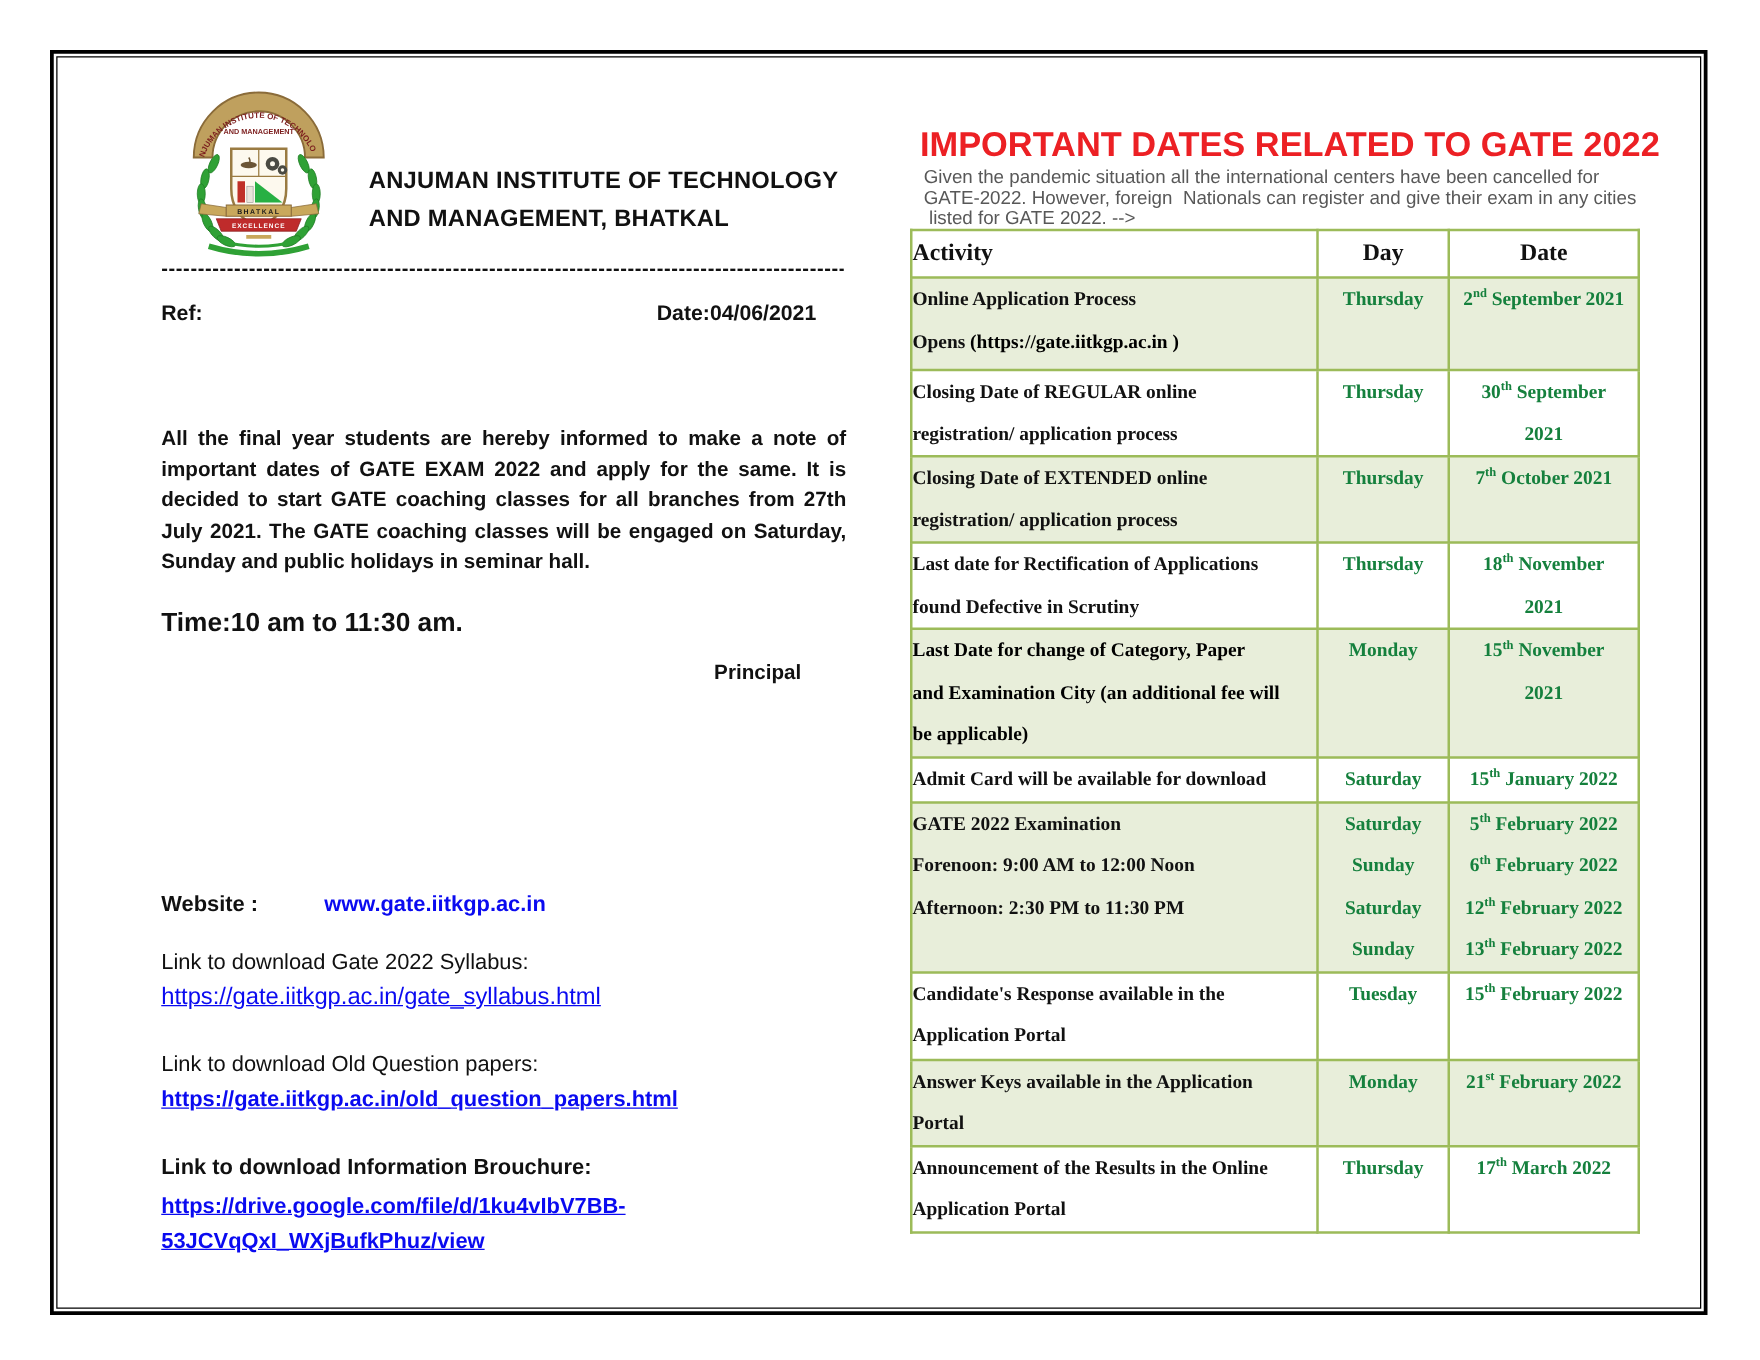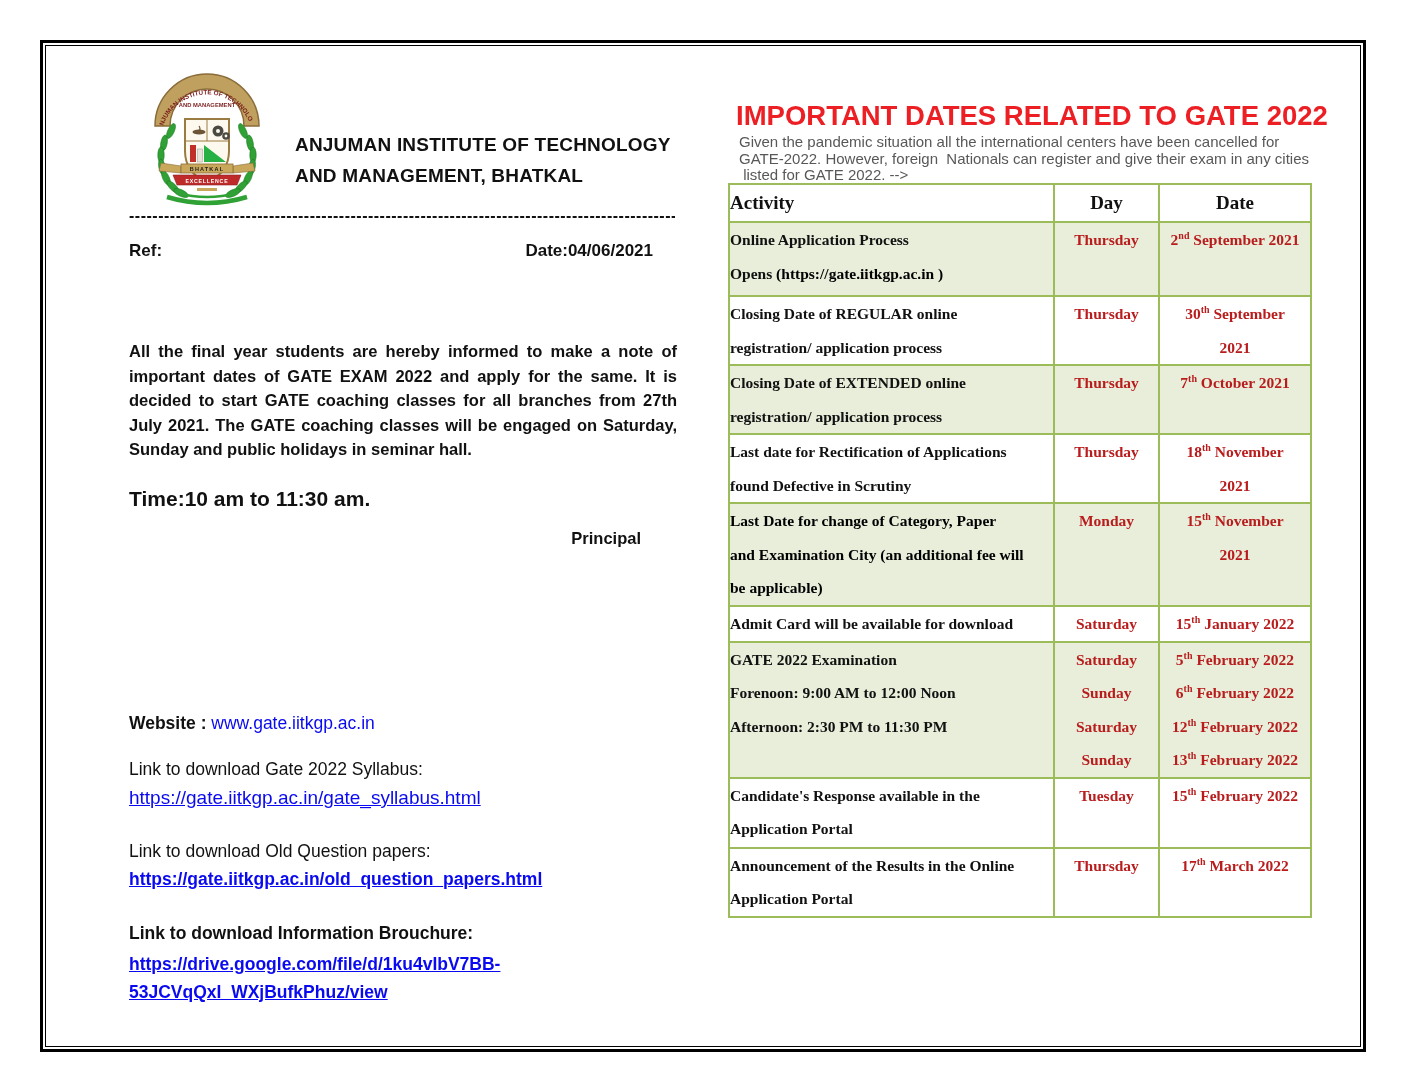--- a/index.html
+++ b/index.html
@@ -10,41 +10,41 @@
 
   
   .logo{left:104px;top:24px;width:120px;height:144px;}
   .inst-name{left:252px;top:86px;font-size:19px;font-weight:700;line-height:31px;letter-spacing:.2px;}
   .divider{left:86px;top:164px;width:546px;font-size:16px;font-weight:700;white-space:nowrap;overflow:hidden;letter-spacing:.5px;}
   .refrow{left:86px;top:198px;width:524px;display:flex;justify-content:space-between;font-size:17px;font-weight:700;}
   .notice-title{left:86px;top:230px;width:546px;text-align:center;font-size:19px;font-weight:700;text-decoration:underline;}
   .para{left:86px;top:296px;width:548px;font-size:16.5px;font-weight:700;line-height:24.6px;text-align:justify;}
   .time{left:86px;top:444px;font-size:21px;font-weight:700;}
   .principal{left:86px;top:486px;width:512px;text-align:right;font-size:16.5px;font-weight:700;}
-  .weblink{color:#0a0af0;font-weight:400;text-decoration:none;}
+  .weblink{color:#0a0af0;font-weight:700;text-decoration:none;margin-left:48px;}
   .linkline a{color:#0a0af0;}
   .website{left:86px;top:670px;font-size:17.5px;font-weight:700;}
   .lbl1{left:86px;top:716px;font-size:17.5px;}
   .url1{left:86px;top:744px;font-size:19px;}
   .lbl2{left:86px;top:798px;font-size:17.5px;}
   .url2{left:86px;top:826px;font-size:17.5px;font-weight:700;}
   .lbl3{left:86px;top:880px;font-size:17.5px;font-weight:700;}
   .url3{left:86px;top:908px;font-size:17.5px;font-weight:700;line-height:27.5px;}
 
   
   .red-head{left:693px;top:57px;font-size:27.5px;font-weight:800;color:#ec2024;white-space:nowrap;}
   .subtitle{left:696px;top:91px;font-size:15px;line-height:16.5px;color:#585858;white-space:pre;}
 
   table.dates{position:absolute;left:685px;top:140px;width:582px;border-collapse:collapse;table-layout:fixed;
               font-family:"Liberation Serif",serif;}
   table.dates th,table.dates td{border:2px solid #9cbb59;vertical-align:top;padding:0;}
   table.dates th{font-size:19px;font-weight:700;height:36px;vertical-align:middle;background:#fff;}
   th.h-act{text-align:left;padding-left:12px;}
   td.act{padding:5px 4px 0 12px;font-size:15.5px;font-weight:700;}
-  td.day,td.date{padding-top:5px;text-align:center;font-size:15.5px;font-weight:700;color:#b91c1c;}
+  td.day,td.date{padding-top:5px;text-align:center;font-size:15.5px;font-weight:700;color:#15803d;}
   .line{height:33.5px;line-height:33.5px;white-space:nowrap;}
   .bg-green{background:#e8eeda;}
   .blue{color:#000000;}
   table.dates sup{font-size:10px;line-height:0;}
 </style>
 </head>
 <body>
 
 <div class="frame">
 
@@ -254,20 +254,32 @@
             <div class="line">Candidate's Response available in the</div>
             <div class="line">Application Portal</div>
           </td>
           <td class="day">
             <div class="line">Tuesday</div>
           </td>
           <td class="date">
             <div class="line">15<sup>th</sup> February 2022</div>
           </td>
         </tr>
+        <tr style="height: 67px;">
+          <td class="act bg-green">
+            <div class="line">Answer Keys available in the Application</div>
+            <div class="line">Portal</div>
+          </td>
+          <td class="day bg-green">
+            <div class="line">Monday</div>
+          </td>
+          <td class="date bg-green">
+            <div class="line">21<sup>st</sup> February 2022</div>
+          </td>
+        </tr>
         <tr style="height: 63px;">
           <td class="act">
             <div class="line">Announcement of the Results in the Online</div>
             <div class="line">Application Portal</div>
           </td>
           <td class="day">
             <div class="line">Thursday</div>
           </td>
           <td class="date">
             <div class="line">17<sup>th</sup> March 2022</div>

